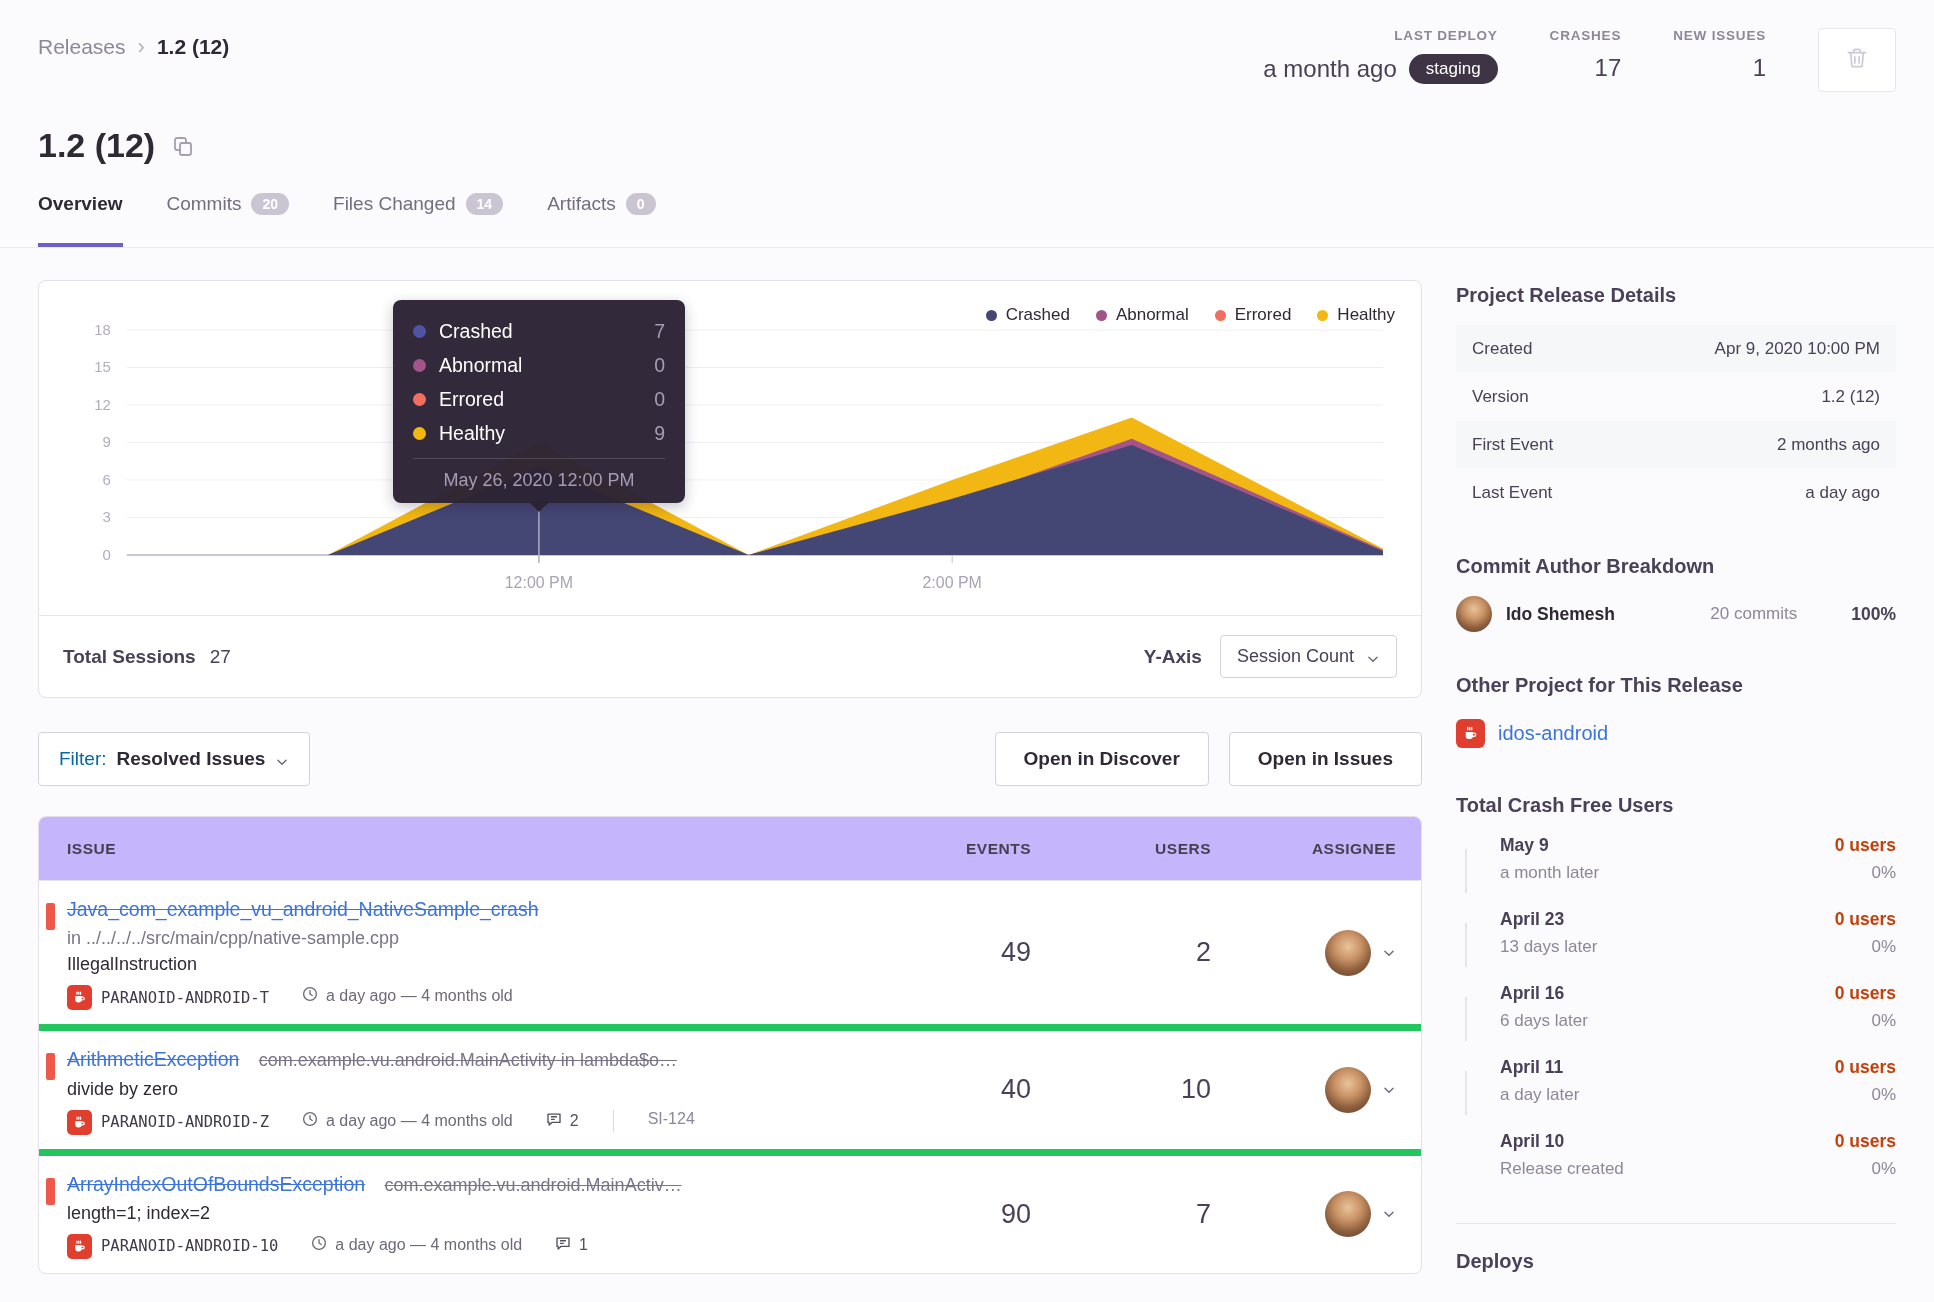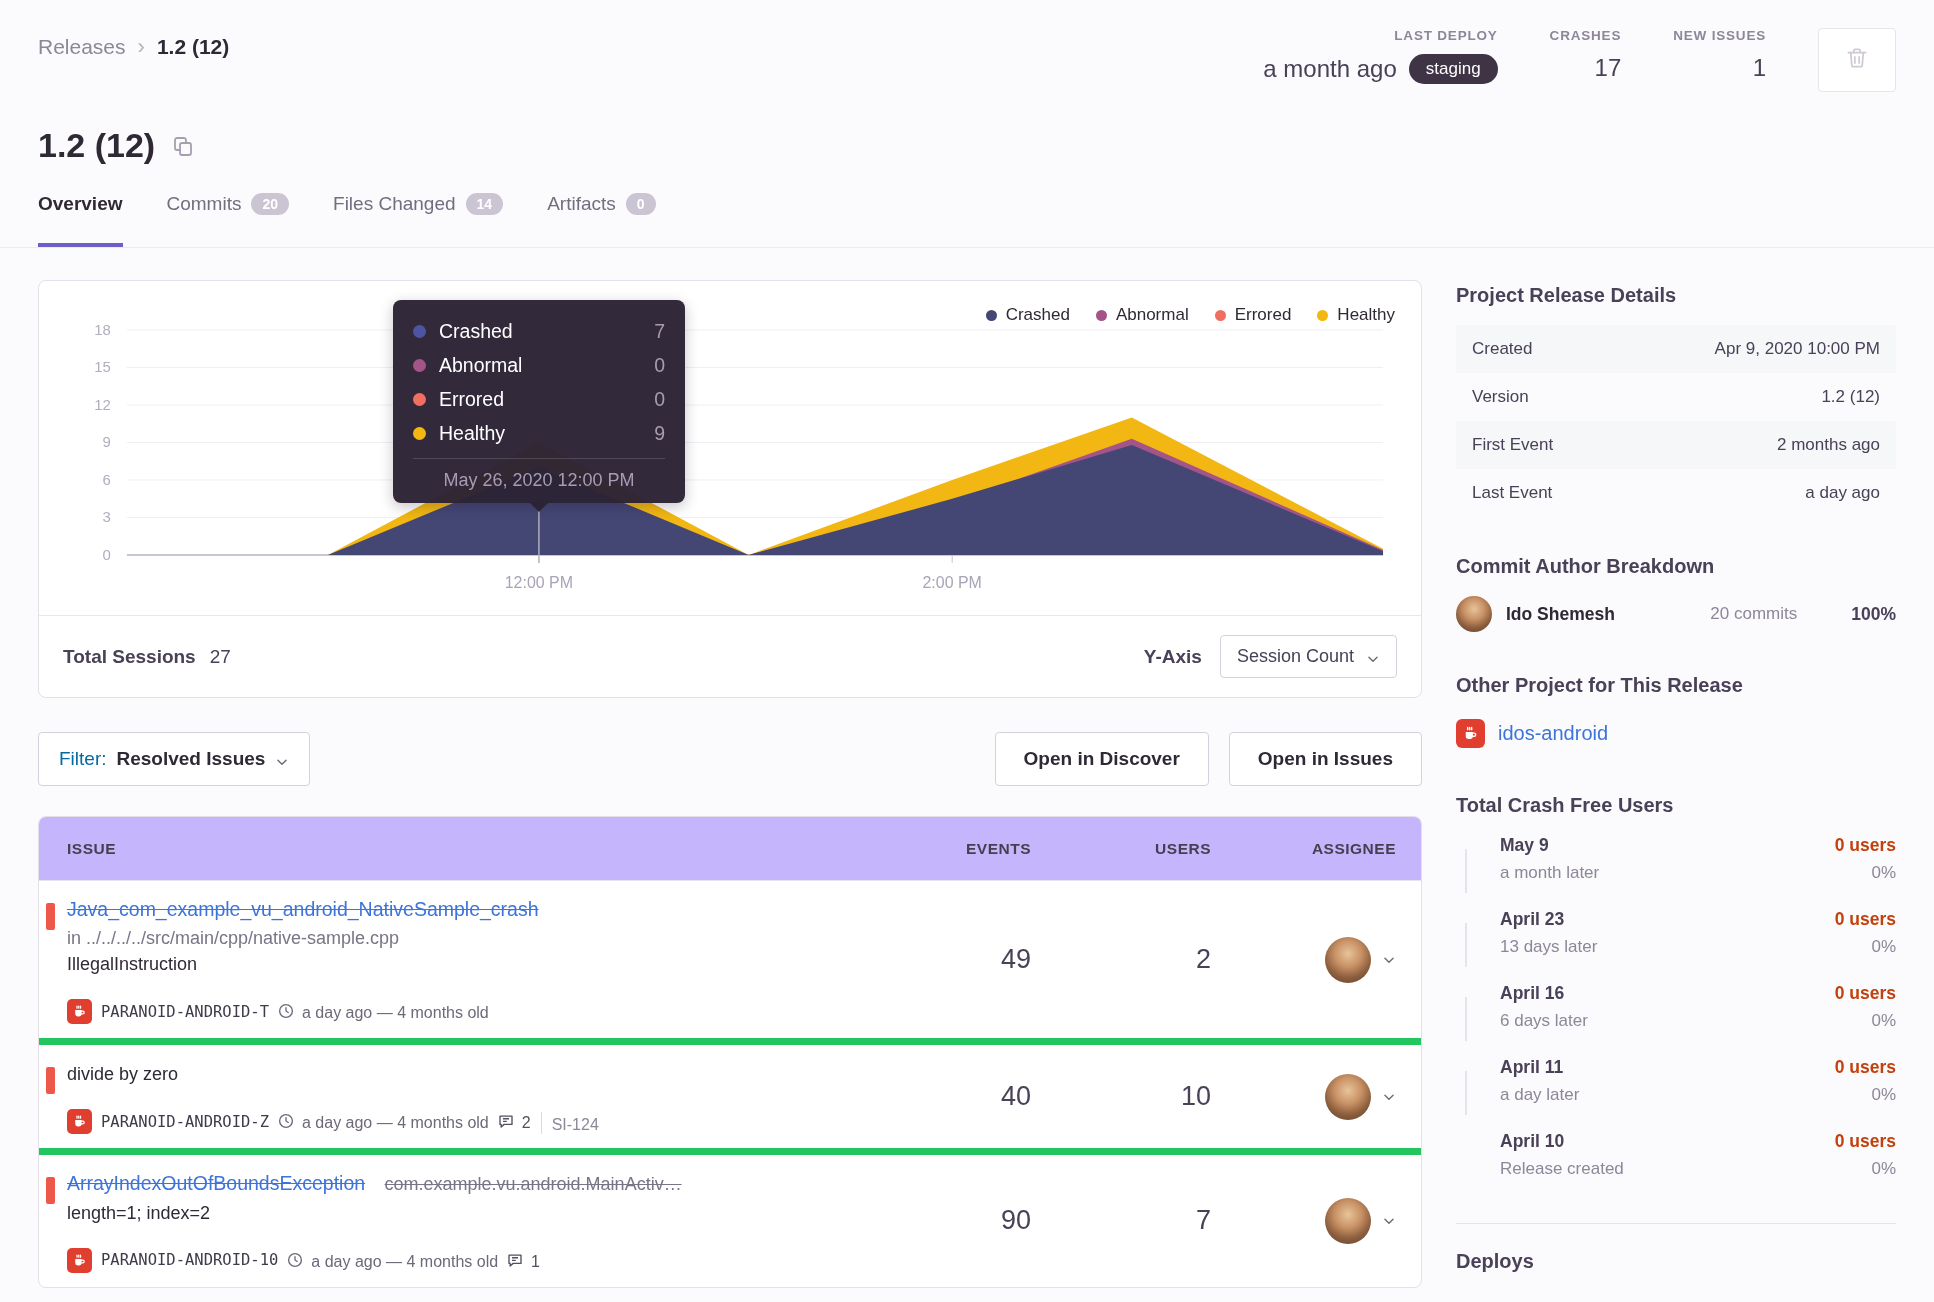--- a/index.html
+++ b/index.html
@@ -72,21 +72,21 @@
   .th-right { text-align:right; }
   .issue-row { position:relative; display:grid; grid-template-columns:1fr 180px 180px 185px; align-items:center; padding:14px 25px 14px 0; border-bottom:7px solid #22c55e; }
   .issue-row:last-child { border-bottom:none; }
   .issue-main { padding-left:28px; min-width:0; }
   .level-marker { position:absolute; left:7px; top:22px; width:9px; height:27px; background:#ee584a; border-radius:2px; }
   .issue-title-line { font-size:19.5px; line-height:1.45; white-space:nowrap; overflow:hidden; }
   .issue-title { color:#3d74db; font-weight:500; text-decoration:line-through; cursor:pointer; }
   .issue-culprit { color:#7a7487; font-size:18px; text-decoration:line-through; margin-left:14px; }
   .issue-location { color:#7a7487; font-size:18px; margin-top:5px; }
   .issue-message { color:#2f2936; font-size:18px; margin-top:5px; }
-  .issue-meta { display:flex; align-items:flex-end; gap:8px; margin-top:24px; }
+  .issue-meta { display:flex; align-items:flex-start; gap:32px; margin-top:10px; }
   .project-badge { display:flex; align-items:center; gap:9px; cursor:pointer; }
   .cup-box { width:25px; height:25px; background:#e03e2f; border-radius:5px; display:flex; align-items:center; justify-content:center; color:#fff; }
   .cup-box svg { width:17px; height:17px; }
   .project-slug { font-family:"DejaVu Sans Mono",monospace; font-size:15.5px; color:#403a4a; }
   .issue-age { display:flex; align-items:center; gap:7px; color:#6e6879; font-size:16px; }
   .issue-age svg { width:18px; height:18px; }
   .comments { display:flex; align-items:center; gap:7px; color:#55505f; font-size:16px; cursor:pointer; }
   .comments svg { width:18px; height:18px; }
   .meta-divider { width:1px; height:22px; background:#dcd8e2; margin:0 2px; }
   .short-id { color:#8d8799; font-size:16px; }
@@ -353,20 +353,24 @@
       <span class="chev-svg">
         <svg viewBox="0 0 24 24" width="14" height="14" fill="none" stroke="currentColor" stroke-width="2.4" stroke-linecap="round" stroke-linejoin="round">
                     <path d="M5 9l7 7 7-7"></path>
                   </svg>
       </span>
     </div>
   </div>
             <div class="issue-row">
     <div class="issue-main">
       <span class="level-marker"></span>
+      <div class="issue-title-line">
+        <a class="issue-title">ArithmeticException</a>
+        <span class="issue-culprit">com.example.vu.android.MainActivity in lambda$o…</span>
+      </div>
 
       <div class="issue-message">divide by zero</div>
       <div class="issue-meta">
         <span class="project-badge">
           <span class="cup-box">
             <svg viewBox="0 0 24 24" fill="none" stroke="currentColor" stroke-width="1.8" stroke-linecap="round">
                         <path d="M6 10h9v5.5A3.5 3.5 0 0 1 11.5 19h-2A3.5 3.5 0 0 1 6 15.5z" fill="currentColor" stroke="none"></path>
                         <path d="M15 11.5h1.6a2 2 0 0 1 0 4H15"></path>
                         <path d="M8.5 4.5c-.6 1 .6 1.6 0 2.7M11 4.5c-.6 1 .6 1.6 0 2.7M13.5 4.5c-.6 1 .6 1.6 0 2.7"></path>
                       </svg>

